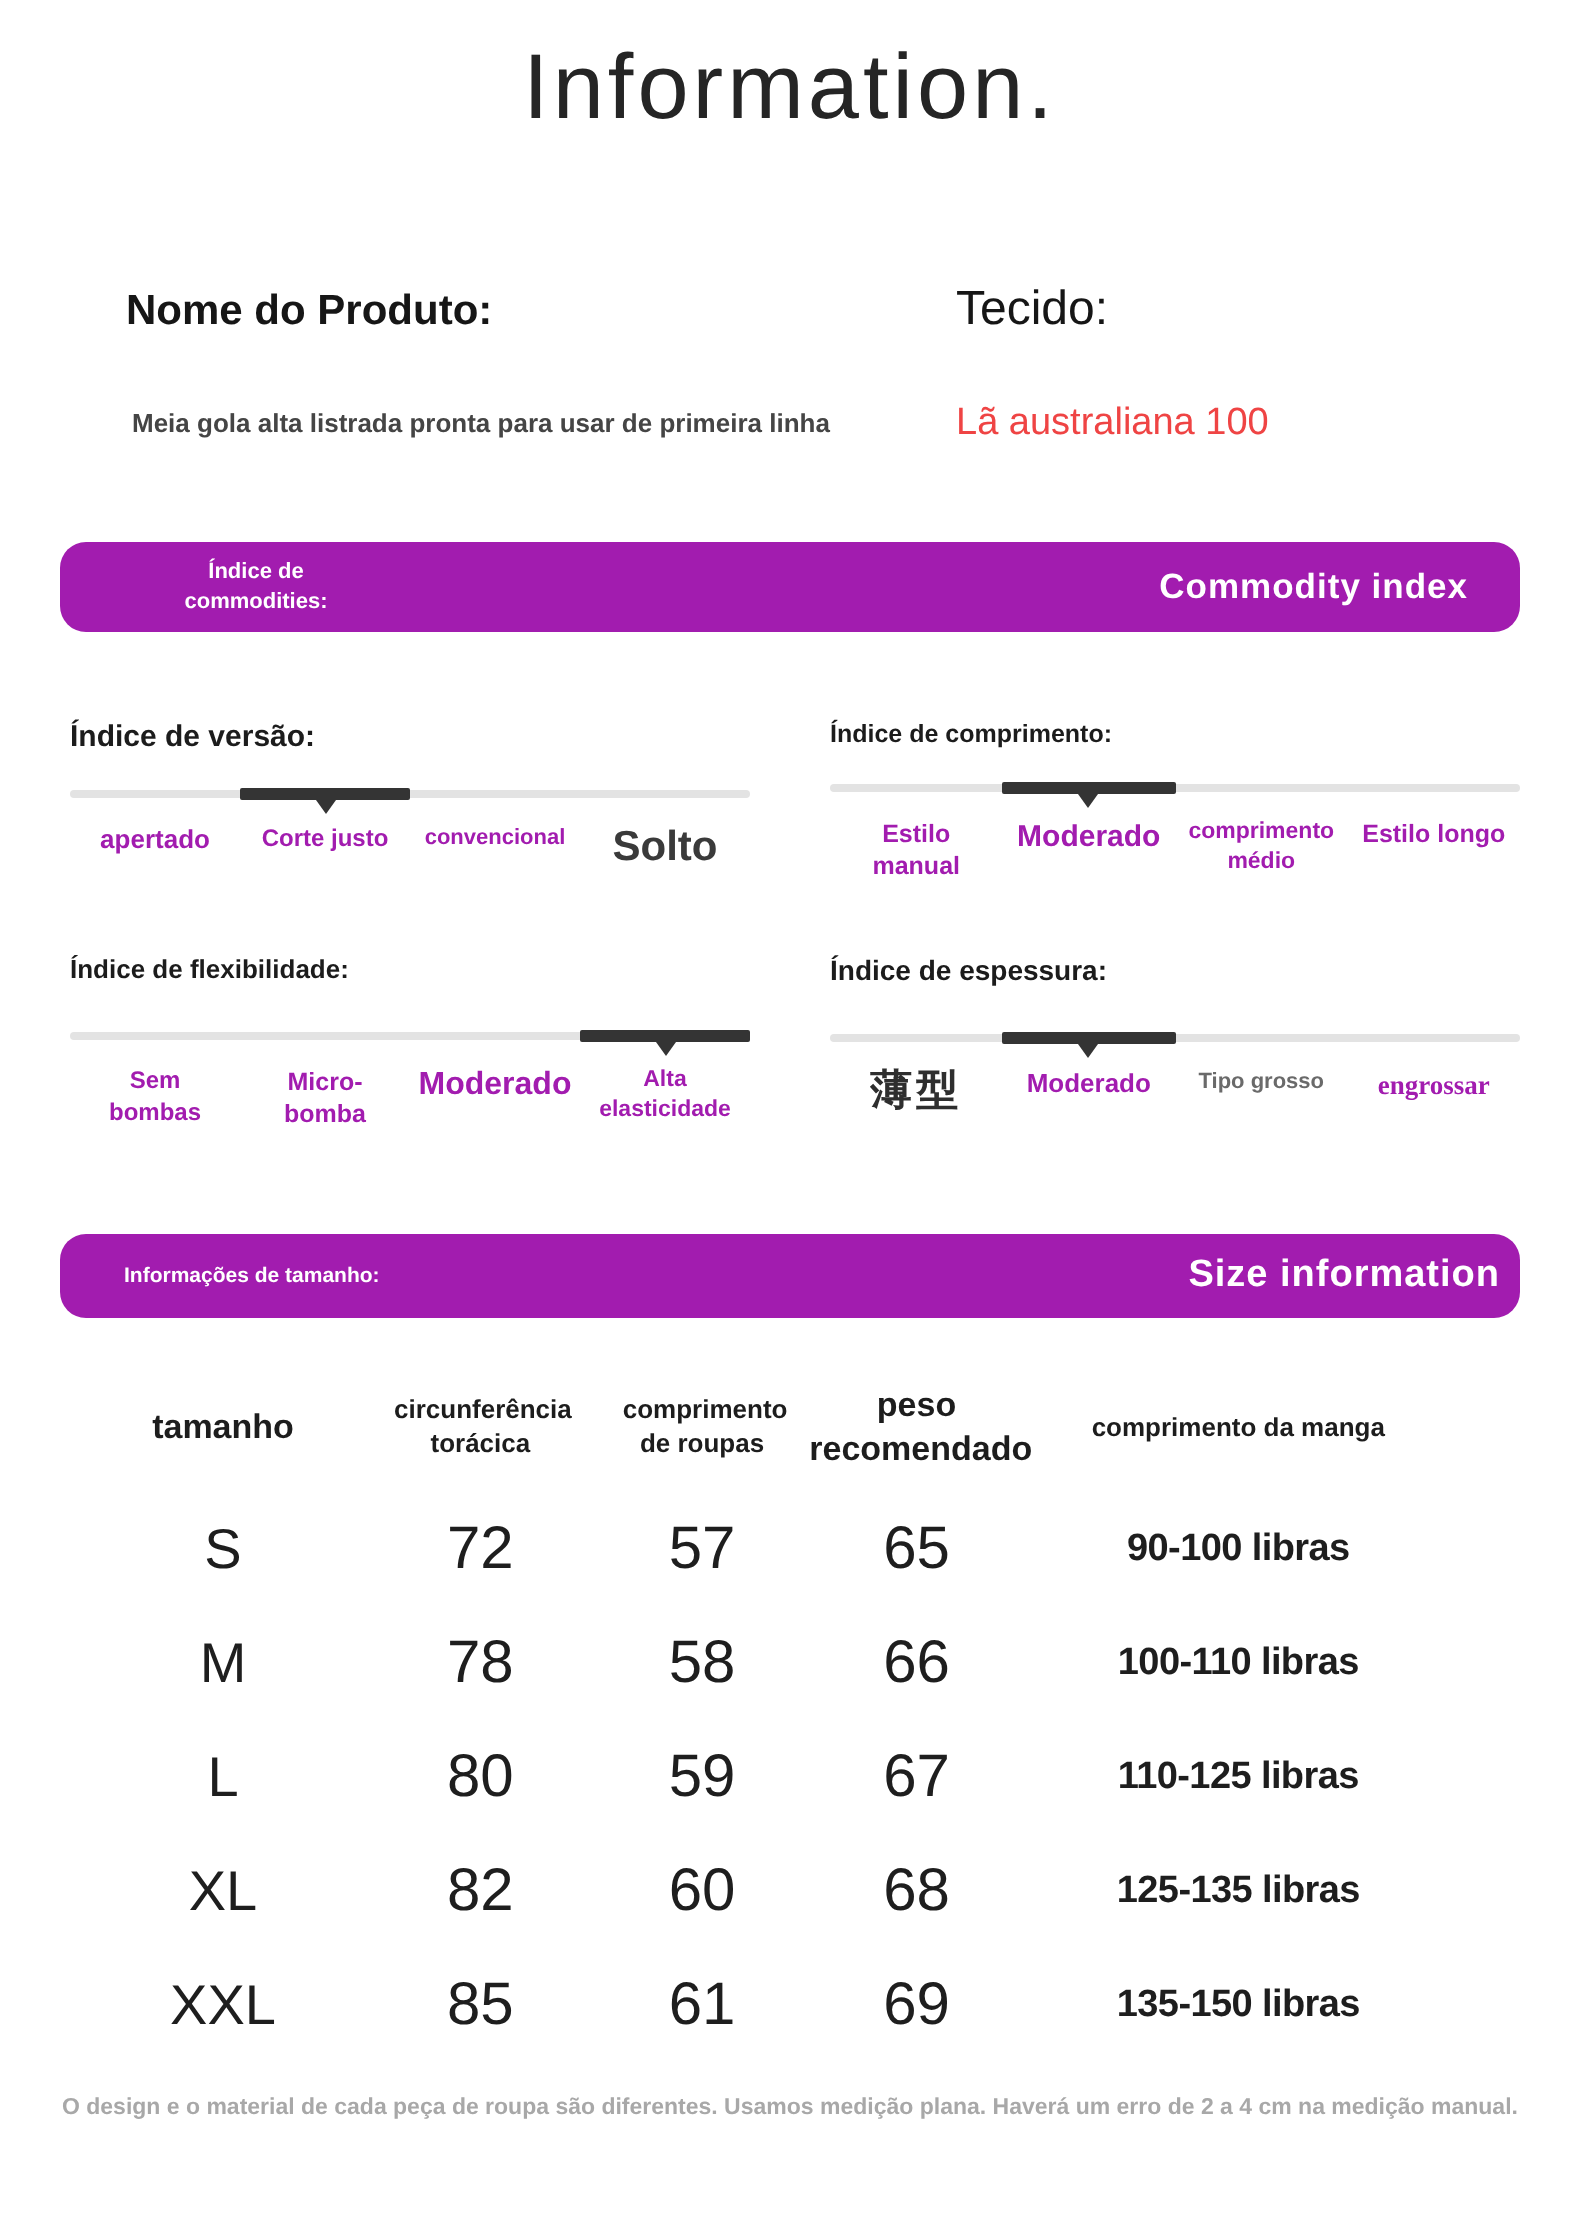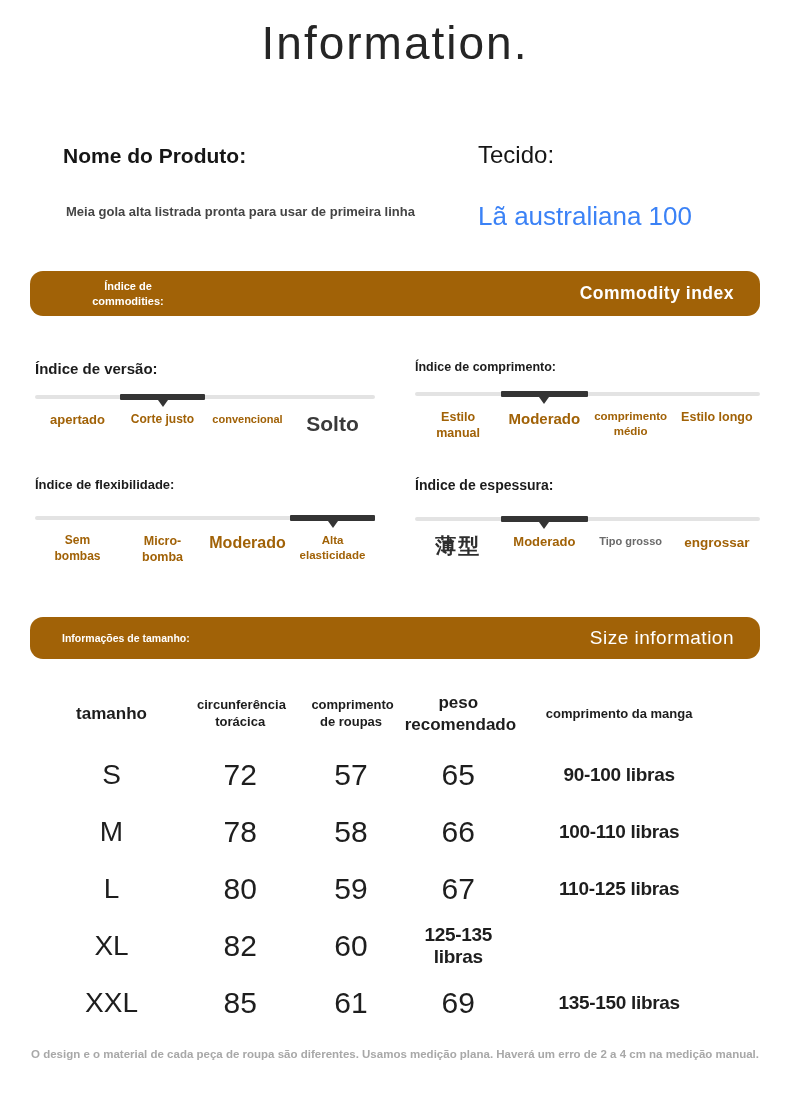--- a/index.html
+++ b/index.html
@@ -20,38 +20,38 @@
   .subtitle {
     position:absolute; top:86px; left:0; width:100%;
     text-align:center; font-size:13px; font-weight:bold;
     letter-spacing:0.5px; color:#333;
   }
 
   
   .name-label   { position:absolute; left:63px;  top:144px; font-size:21px; font-weight:bold; color:#161616; }
   .name-value   { position:absolute; left:66px;  top:204px; font-size:13px; font-weight:bold; color:#454545; }
   .fabric-label { position:absolute; left:478px; top:141px; font-size:24px; font-weight:normal; color:#161616; }
-  .fabric-value { position:absolute; left:478px; top:201px; font-size:26px; font-weight:500; color:#3b82f6; }
+  .fabric-value { position:absolute; left:478px; top:201px; font-size:19px; font-weight:500; color:#ef4444; }
 
   
   .bar {
     position:absolute; left:30px; width:730px;
-    background:#a16207; border-radius:13px;
+    background:#a21caf; border-radius:13px;
     display:flex; align-items:center; justify-content:space-between;
     color:#fff;
   }
   .bar1 { top:271px; height:45px; }
   .bar2 { top:617px; height:42px; }
   .bar1 .bar-left {
     margin-left:48px; width:100px; text-align:center;
     font-size:11px; font-weight:bold; line-height:1.35;
   }
   .bar1 .bar-right { margin-right:26px; font-size:17.5px; font-weight:bold; letter-spacing:0.5px; }
   .bar2 .bar-left  { margin-left:32px; font-size:10.5px; font-weight:bold; }
-  .bar2 .bar-right { margin-right:26px; font-size:19px; font-weight:normal; letter-spacing:0.5px; }
+  .bar2 .bar-right { margin-right:10px; font-size:19px; font-weight:bold; letter-spacing:0.5px; }
 
   
   .index-block { position:absolute; }
   .b0 { left:35px;  top:360px; width:340px; }
   .b1 { left:415px; top:360px; width:345px; }
   .b2 { left:35px;  top:477px; width:340px; }
   .b3 { left:415px; top:477px; width:345px; }
 
   .index-label { font-weight:bold; color:#1c1c1c; }
   .b0 .index-label { font-size:15px; }
@@ -71,39 +71,39 @@
   }
   .tri {
     position:absolute; left:50%; top:6px; margin-left:-5px;
     width:0; height:0;
     border-left:5px solid transparent; border-right:5px solid transparent;
     border-top:7px solid #343434;
   }
   .options { display:flex; margin-top:8px; }
   .opt {
     width:25%; text-align:center; padding:0 6px;
-    color:#a16207; font-weight:bold; line-height:1.3;
+    color:#a21caf; font-weight:bold; line-height:1.3;
     display:flex; align-items:flex-start; justify-content:center;
   }
   .b0 .opt:nth-child(1) { font-size:13px; }
   .b0 .opt:nth-child(2) { font-size:12px; }
   .b0 .opt:nth-child(3) { font-size:11px; }
   .b0 .opt:nth-child(4) { font-size:21px; font-weight:600; color:#3a3a3a; margin-top:-2px; }
   .b1 .opt:nth-child(1) { font-size:12.5px; }
   .b1 .opt:nth-child(2) { font-size:15px; }
   .b1 .opt:nth-child(3) { font-size:11.5px; }
   .b1 .opt:nth-child(4) { font-size:12.5px; }
   .b2 .opt:nth-child(1) { font-size:12px; }
   .b2 .opt:nth-child(2) { font-size:12.5px; }
   .b2 .opt:nth-child(3) { font-size:16px; }
   .b2 .opt:nth-child(4) { font-size:11.5px; }
   .b3 .opt:nth-child(1) { font-size:21px; letter-spacing:2px; color:#2e2e2e; margin-top:-2px; }
   .b3 .opt:nth-child(2) { font-size:13px; }
   .b3 .opt:nth-child(3) { font-size:11px; color:#6a6a6a; }
-  .b3 .opt:nth-child(4) { font-size:13.5px; }
+  .b3 .opt:nth-child(4) { font-size:13.5px;font-family:Liberation Serif, serif; }
 
   
   .size-table { position:absolute; left:40px; top:682px; width:715px; }
   .trow {
     display:grid; grid-template-columns:20% 16% 15% 15% 30%;
     height:57px; align-items:center;
   }
   .thead { height:64px; }
   .th {
     text-align:center; font-weight:bold; color:#1d1d1d;
@@ -235,20 +235,21 @@
       <div class="td size">L</div>
       <div class="td num">80</div>
       <div class="td num">59</div>
       <div class="td num">67</div>
       <div class="td wt">110-125 libras</div>
     </div>
     <div class="trow">
       <div class="td size">XL</div>
       <div class="td num">82</div>
       <div class="td num">60</div>
+      <div class="td num">68</div>
       <div class="td wt">125-135 libras</div>
     </div>
     <div class="trow">
       <div class="td size">XXL</div>
       <div class="td num">85</div>
       <div class="td num">61</div>
       <div class="td num">69</div>
       <div class="td wt">135-150 libras</div>
     </div>
   </div>

